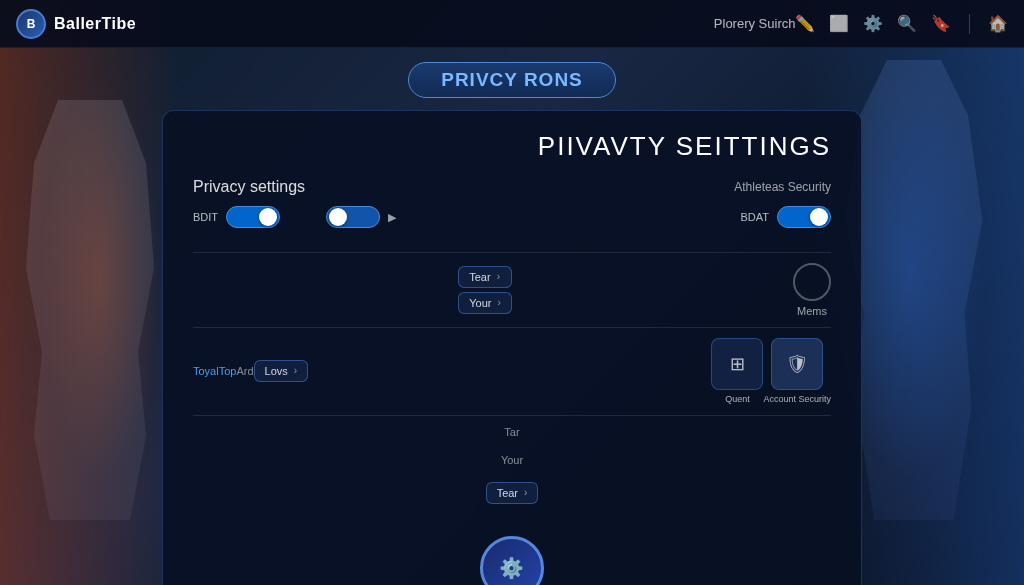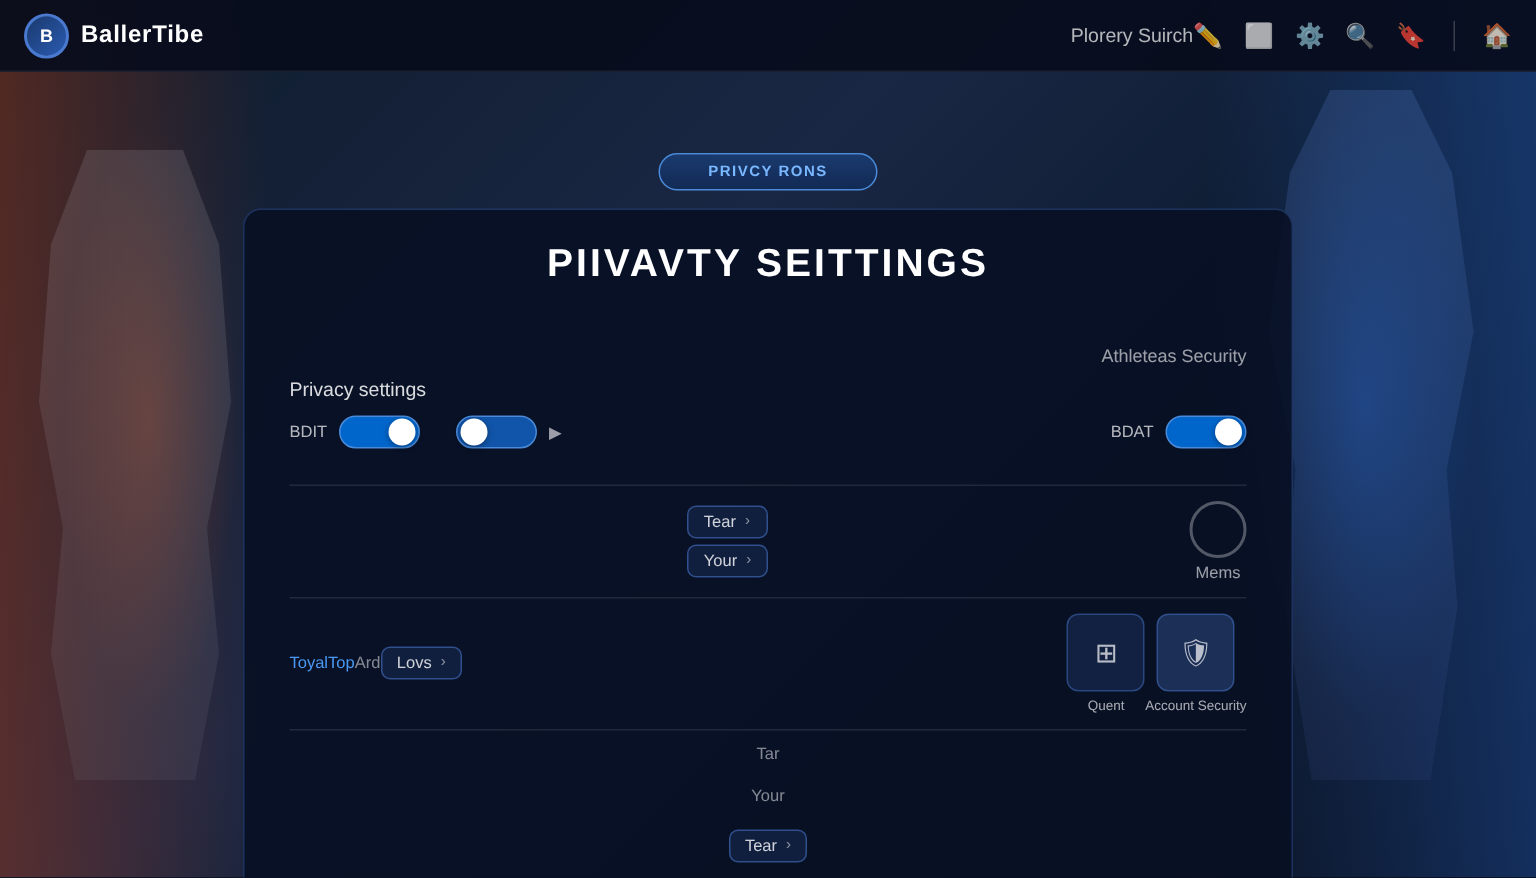--- a/index.html
+++ b/index.html
@@ -141,71 +141,69 @@
       padding-top: 14px;
     }
 
     
     .privacy-tab {
       background: linear-gradient(180deg, #1a3a6e 0%, #122a55 100%);
       border: 1.5px solid #4a8ad8;
       border-radius: 20px;
       padding: 6px 32px;
       color: #7ab8ff;
-      font-size: 10px;
+      font-size: 19px;
       font-weight: 600;
       letter-spacing: 1px;
       text-transform: uppercase;
       cursor: pointer;
       margin-bottom: 12px;
-      margin-top: 40px;
     }
 
     
     .settings-panel {
       background: rgba(8, 15, 35, 0.9);
       border: 1px solid rgba(60, 100, 180, 0.4);
       border-radius: 12px;
       width: 700px;
       padding: 20px 30px 24px;
     }
 
     .panel-title {
-      text-align: center;
+      text-align: right;
       font-size: 26px;
-      font-weight: 700;
+      font-weight: 400;
       color: white;
       letter-spacing: 2px;
       text-transform: uppercase;
       margin-bottom: 16px;
     }
 
     
     .section-header {
       display: flex;
       justify-content: space-between;
       align-items: center;
       margin-bottom: 10px;
     }
 
     .section-label {
       color: rgba(255,255,255,0.85);
-      font-size: 13px;
-      margin-top: 45px;
+      font-size: 16px;
     }
 
     .section-label-right {
       color: rgba(255,255,255,0.6);
       font-size: 12px;
     }
 
     .toggles-row {
       display: flex;
       align-items: center;
-      gap: 24px;
+      gap: 46px;
       margin-bottom: 14px;
     }
 
     .toggle-group {
       display: flex;
       align-items: center;
       gap: 8px;
     }
 
     .toggle-label {

